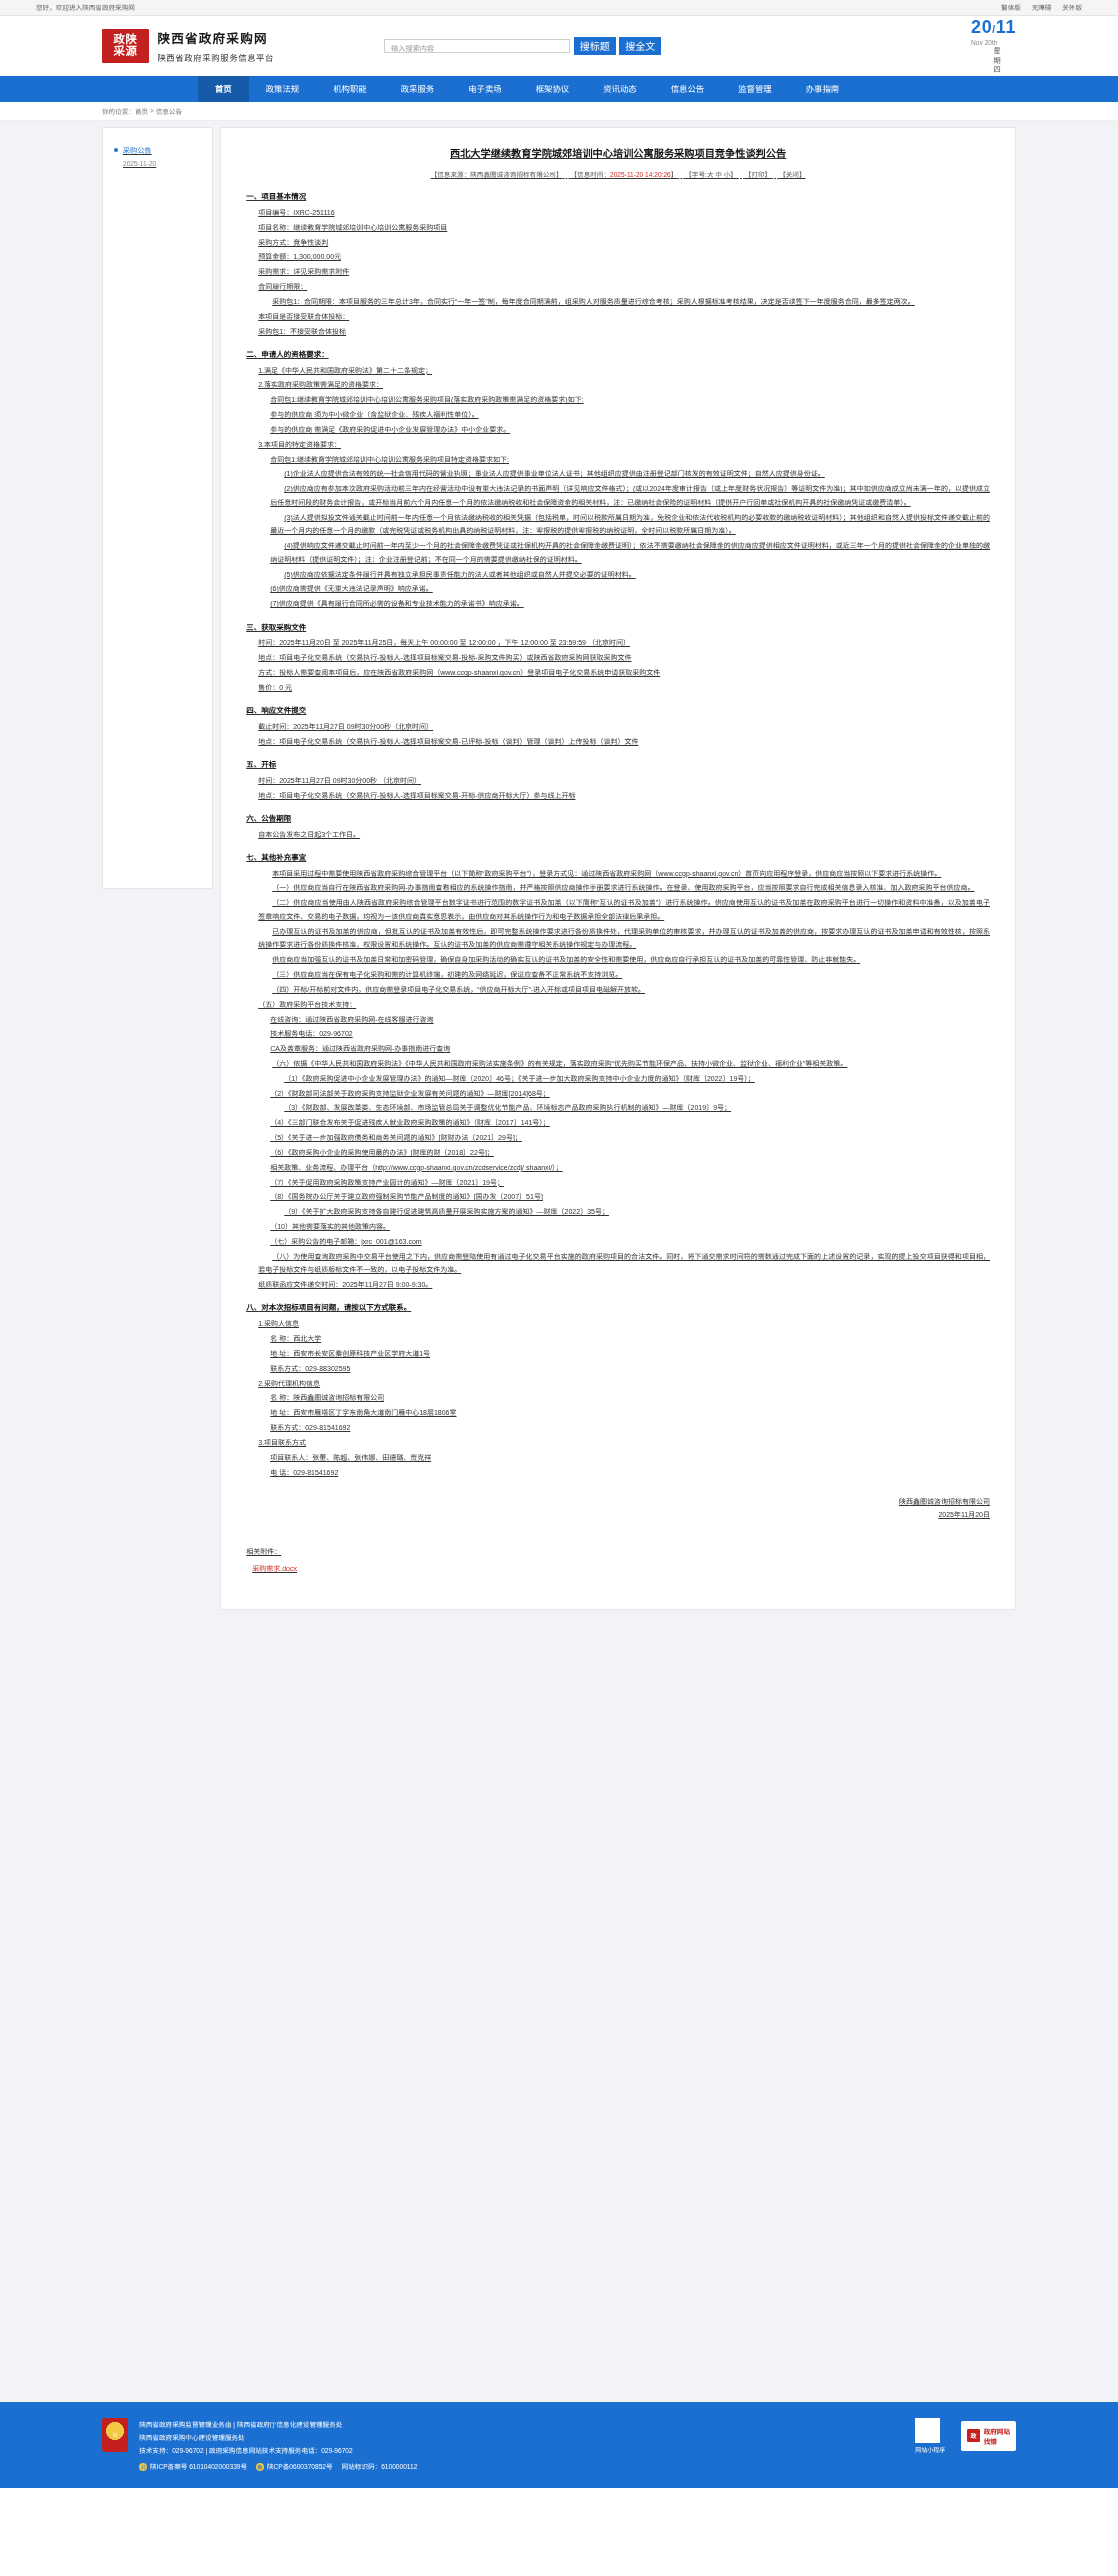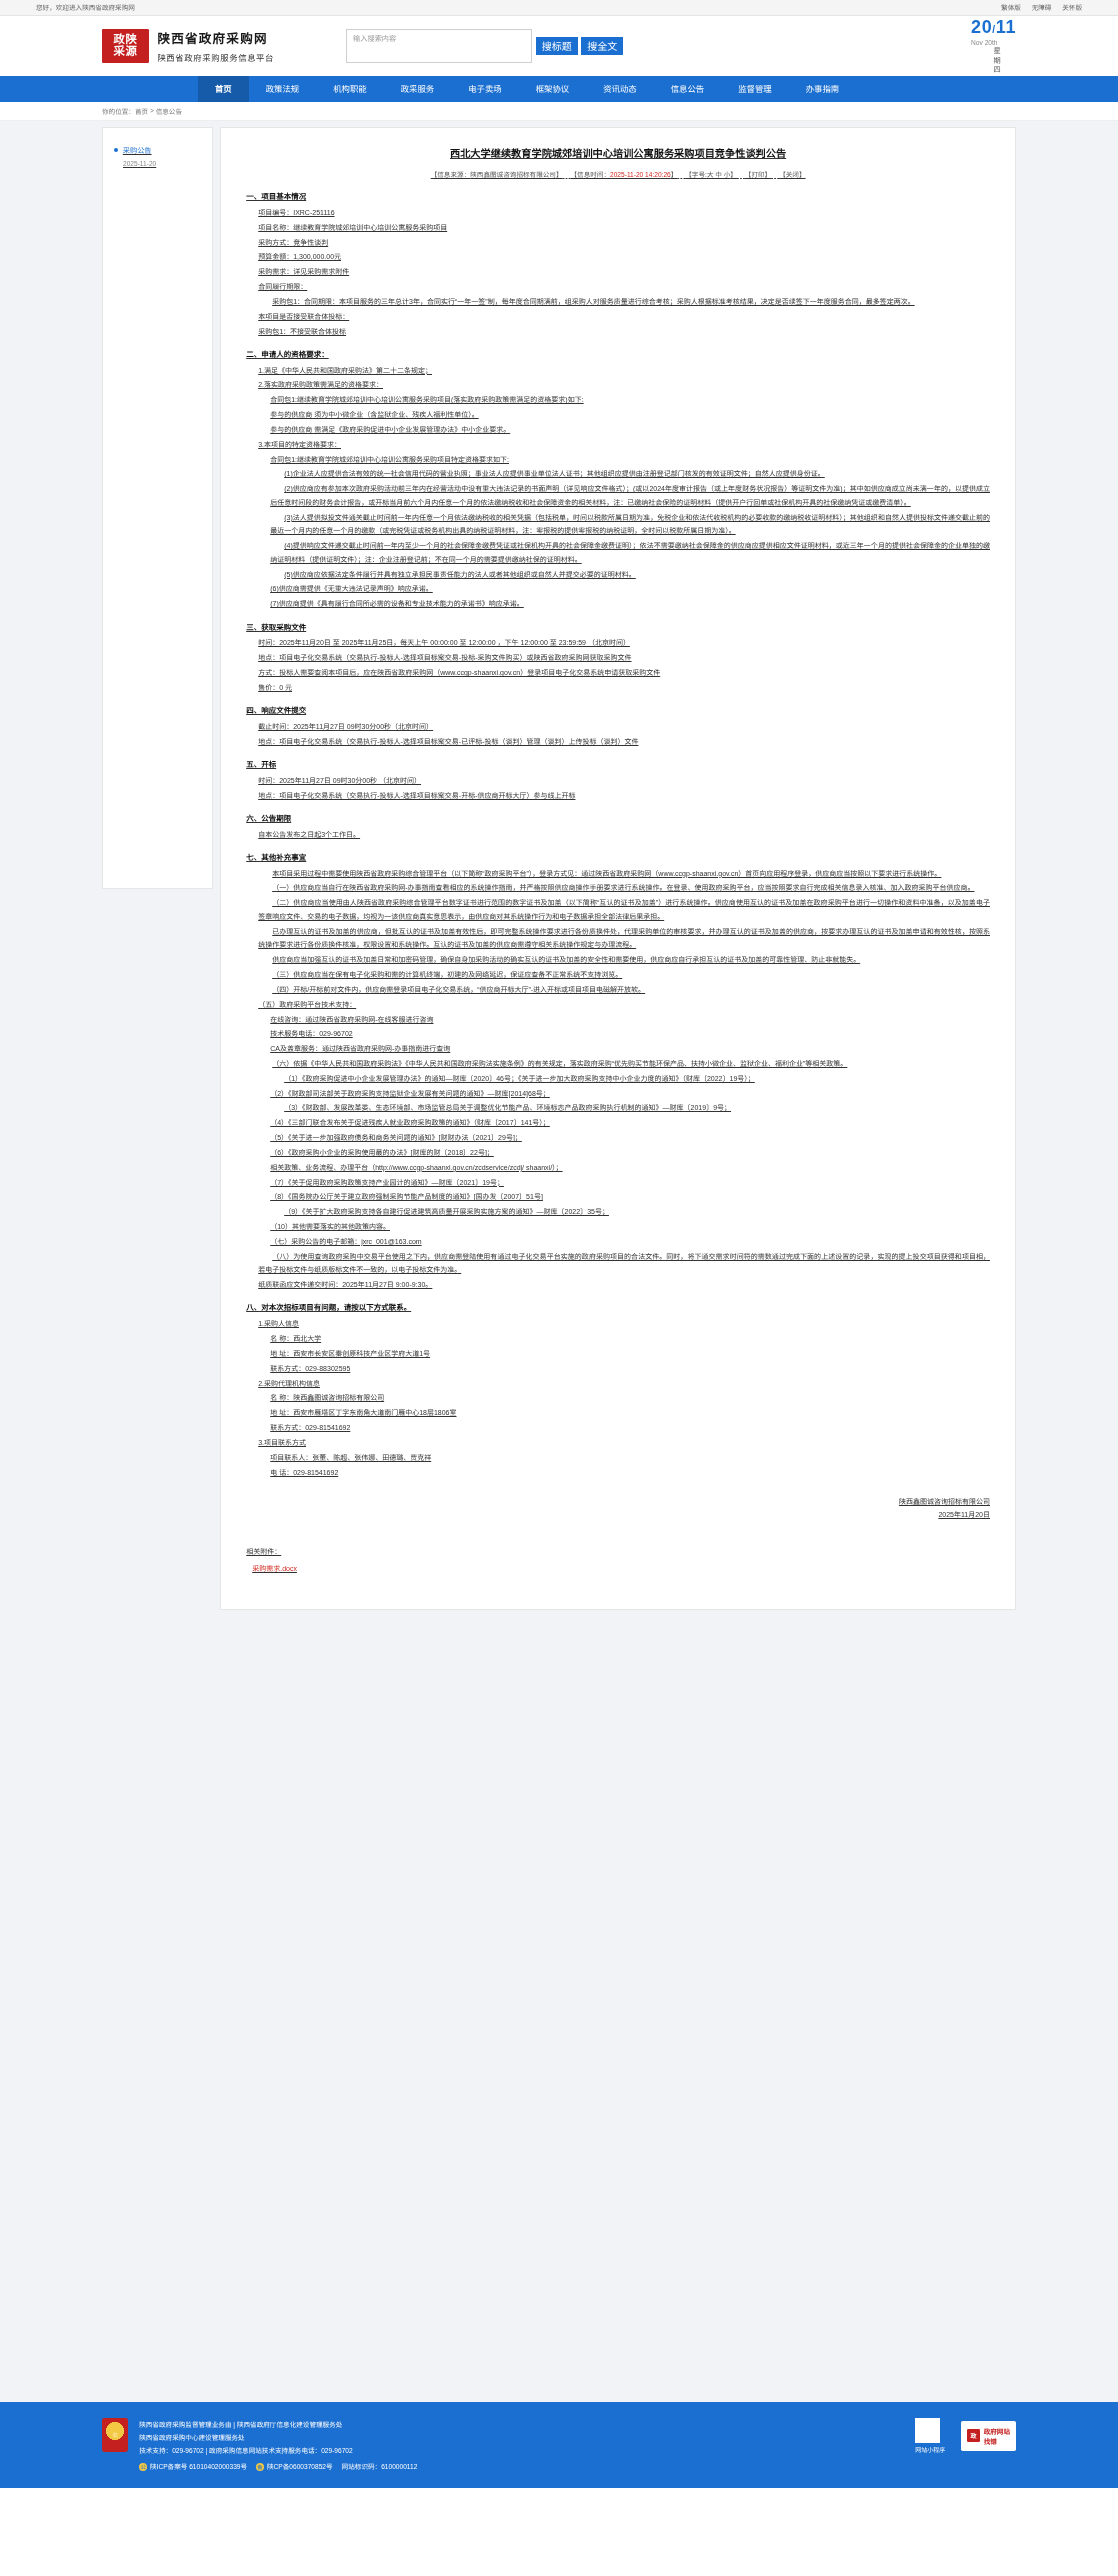--- a/index.html
+++ b/index.html
@@ -24,41 +24,42 @@
   }
   .topbar .left { margin-right: auto; color:#666; }
   .topbar .tb-item { margin-left: 10.8px; color:#666; cursor:pointer; }
 
   .header {
     height: 60px;
     background: #ffffff;
     display: flex;
     align-items: center;
     padding: 0 102px;
+    gap: 38px;
   }
   .logo-box { display:flex; align-items:center; }
   .logo-mark {
     width: 47px; height: 34px;
     background: #c3201f;
     color: #fff;
     display:flex; align-items:center; justify-content:center;
     font-size: 11.4px;
     line-height:1.05;
     text-align:center;
     font-weight:bold;
     letter-spacing:0.6px;
     border-radius:1.2px;
   }
   .logo-text { margin-left: 8.4px; }
   .logo-text .l1 { font-size: 12.6px; color:#1a1a1a; font-weight:bold; letter-spacing:1.2px; }
   .logo-text .l2 { font-size: 8.4px; color:#333; margin-top:3.6px; letter-spacing:0.6px; }
 
   .searchwrap { margin-left: 72px; display:flex; align-items:center; }
   .searchbox {
-    width: 186px; height: 34px;
+    width: 186px; height: 14px;
     border: 0.6px solid #cfcfcf;
     background:#fff;
     padding: 0 6px;
     font-size: 7.2px;
     color:#999;
     line-height: 17px;
   }
   .btn-blue {
     height: 18px; min-width: 34px;
     background: #1b6fd0; color:#fff; border:none;

